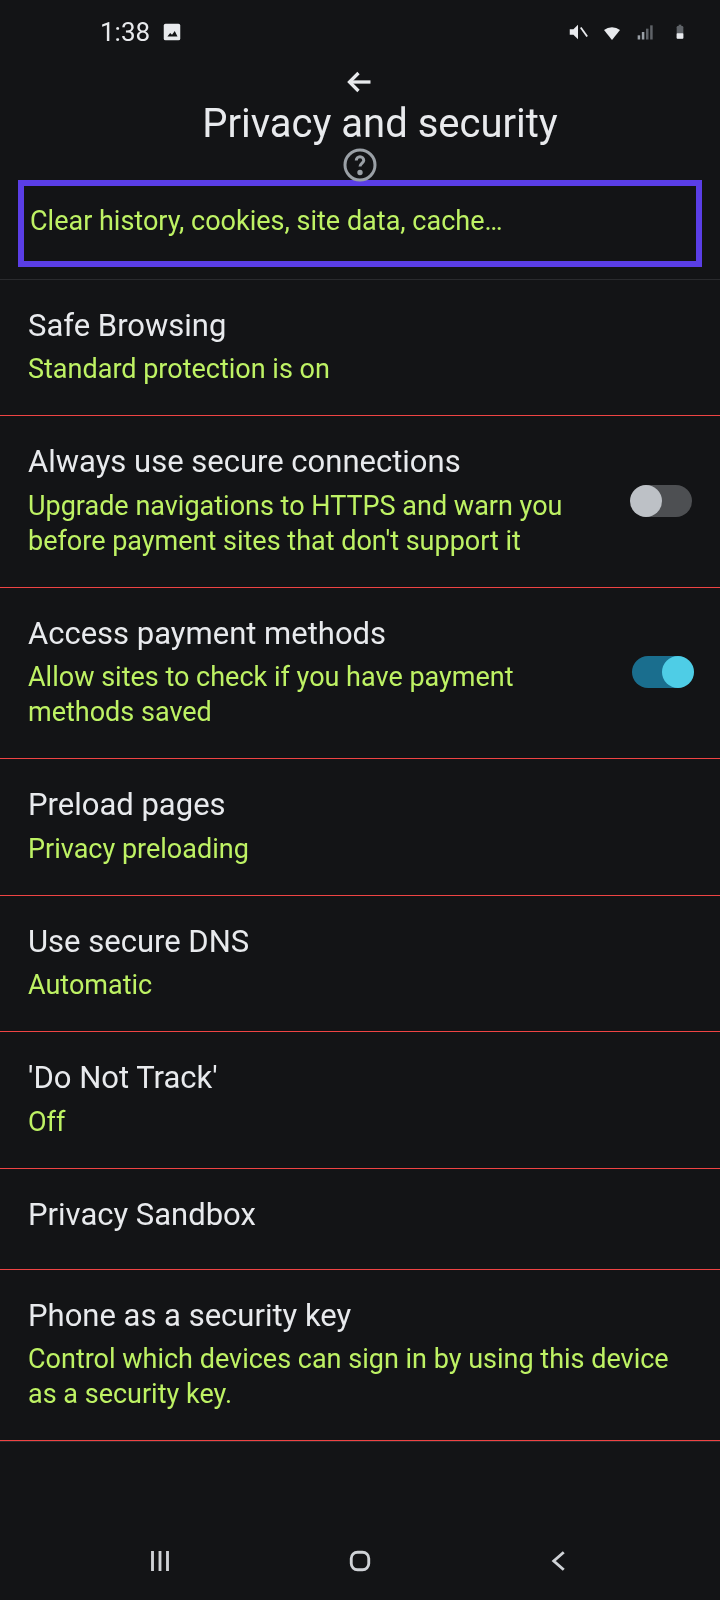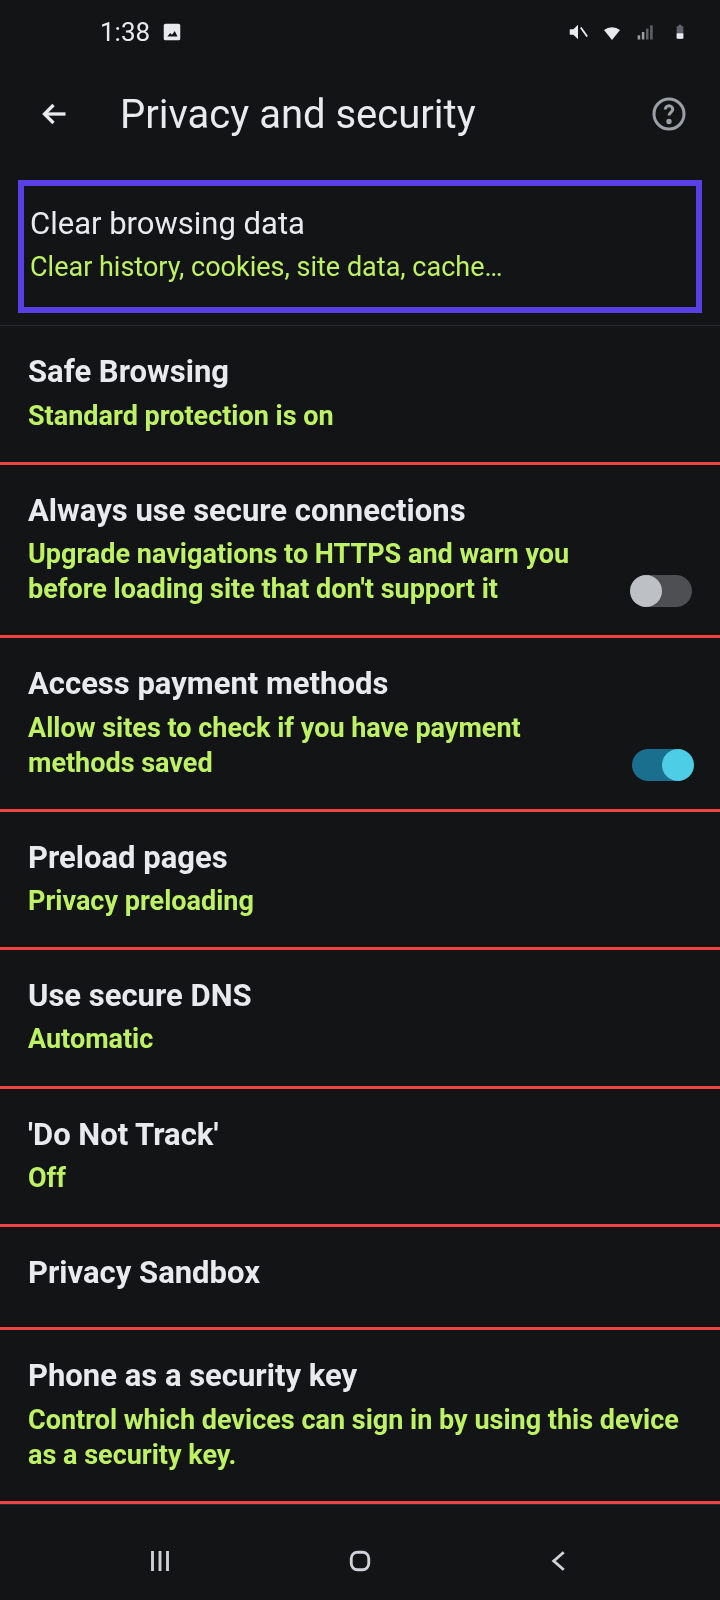--- a/index.html
+++ b/index.html
@@ -41,20 +41,21 @@
       height: 24px;
       display: inline-flex;
       align-items: center;
       justify-content: center;
     }
     .appbar {
       height: 100px;
       display: flex;
       align-items: center;
       padding: 0 30px 0 30px;
+      flex-direction: column;
     }
     .back-btn {
       width: 50px;
       height: 50px;
       display: flex;
       align-items: center;
       justify-content: center;
       color: #e8eaed;
     }
     .appbar-title {
@@ -70,24 +71,23 @@
       display: flex;
       align-items: center;
       justify-content: center;
       color: #9aa0a6;
     }
     .list {
       padding-top: 16px;
     }
     .item {
       padding: 26px 28px 28px 28px;
-      border-bottom: 3px solid #ef4444;
-      display: flex;
-      align-items: flex-end;
-      font-weight: bold;
+      border-bottom: 1px solid #ef4444;
+      display: flex;
+      align-items: center;
     }
     .item:last-child {
       border-bottom: none;
     }
     .item-text {
       flex: 1;
       min-width: 0;
     }
     .item-title {
       font-size: 31px;
@@ -213,37 +213,36 @@
         <path d="M9.5 9a2.5 2.5 0 115 0c0 1.5-2.5 2-2.5 4"></path>
         <circle cx="12" cy="17" r="0.8" fill="#9aa0a6"></circle>
       </svg>
   </div>
 </div>
 
 <div class="list">
 
   <div class="highlight-box">
     <div class="item-text">
-      <div class="item-title">Clear browsing data</div>
       <div class="item-sub">Clear history, cookies, site data, cache…</div>
     </div>
   </div>
   <div style="border-bottom:1px solid #2a2b2e;margin-top:12px"></div>
 
   <div class="item">
     <div class="item-text">
       <div class="item-title">Safe Browsing</div>
       <div class="item-sub">Standard protection is on</div>
     </div>
   </div>
 
   <div class="item">
     <div class="item-text">
       <div class="item-title">Always use secure connections</div>
-      <div class="item-sub">Upgrade navigations to HTTPS and warn you before loading site that don't support it</div>
+      <div class="item-sub">Upgrade navigations to HTTPS and warn you before payment sites that don't support it</div>
     </div>
     <div class="switch off">
       <div class="switch-thumb"></div>
     </div>
   </div>
 
   <div class="item">
     <div class="item-text">
       <div class="item-title">Access payment methods</div>
       <div class="item-sub">Allow sites to check if you have payment methods saved</div>

